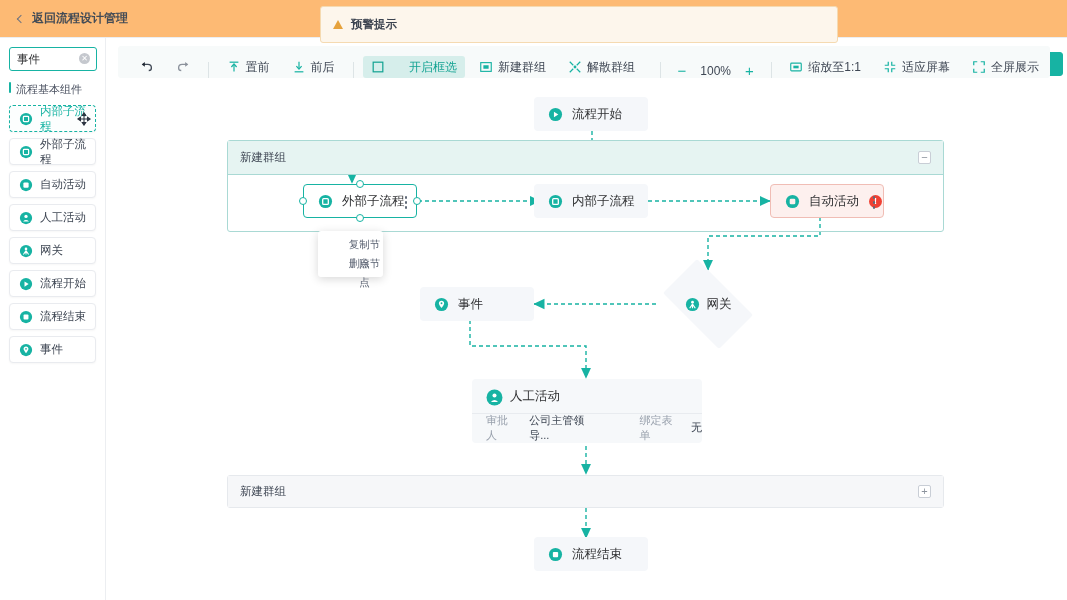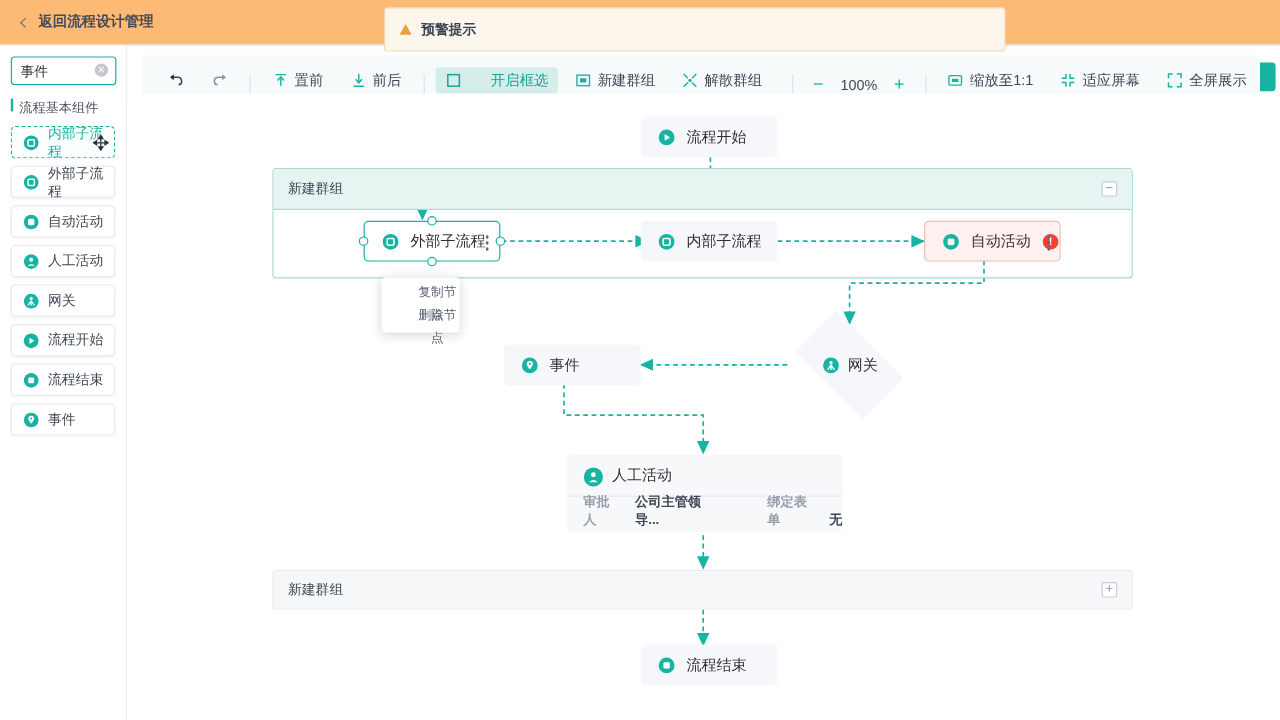--- a/index.html
+++ b/index.html
@@ -177,21 +177,21 @@
 
   .hnode {
     position: absolute; background: #f6f8fa; border-radius: 4px; overflow: hidden;
   }
   .hnode .hhead {
     height: 34px; display: flex; align-items: center; gap: 10px;
     padding-left: 14px; font-size: 12.5px;
   }
   .hnode .hbody {
     height: 28px; border-top: 1px solid #e8ebef; display: flex;
-    align-items: flex-end; padding-left: 14px; gap: 18px; font-size: 11px; font-weight: bold;
+    align-items: center; padding-left: 14px; gap: 18px; font-size: 11px;
   }
   .hk { color: #98a0ac; }
   .hv { color: #3f4754; }
   .hgap { width: 22px; }
 </style>
 </head>
 <body>
 
 <div class="app">
 

